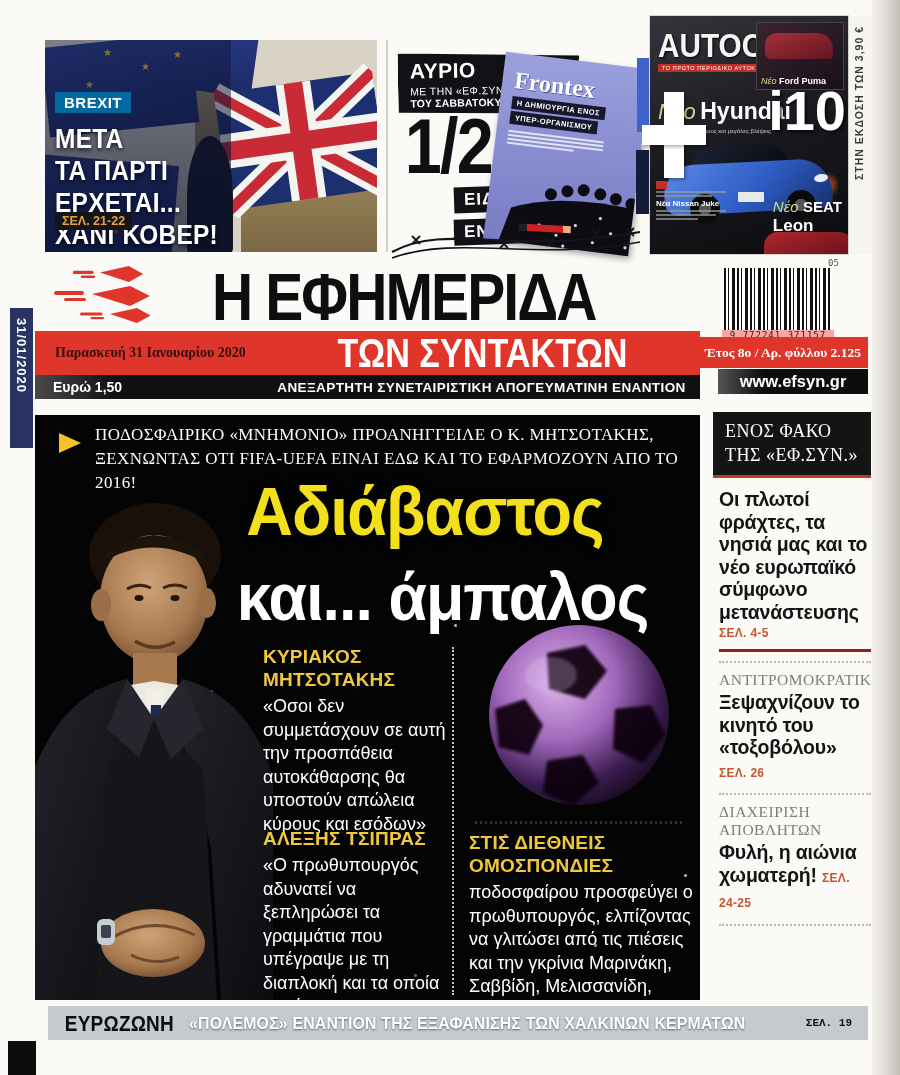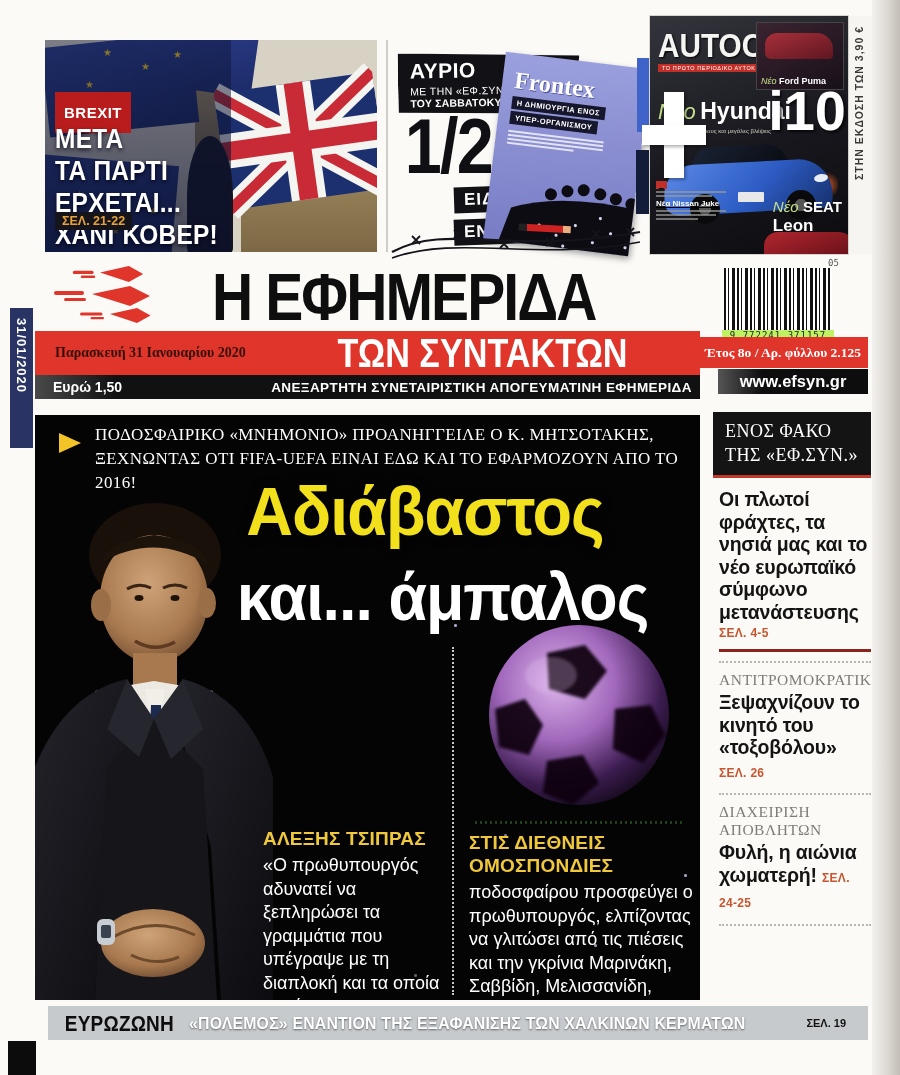--- a/index.html
+++ b/index.html
@@ -7,21 +7,21 @@
   .page{position:relative;width:900px;height:1075px;background:#fbfaf7;overflow:hidden;}
   .abs{position:absolute;}
   .edge-shadow{left:872px;top:0;width:28px;height:1075px;background:linear-gradient(90deg,#f4f2ee,#dcd8d2 55%,#c2beb6);}
   
   .brexit{left:45px;top:40px;width:332px;height:212px;background:#d8d2c4;overflow:hidden;}
   .bx-tower{background:linear-gradient(180deg,#b09a6e,#7c6844);clip-path:polygon(50% 0,78% 12%,100% 16%,100% 100%,0 100%,0 16%,22% 12%);}
   .bx-flag{background:linear-gradient(160deg,#2c3f8e,#1b2a66);}
   .bx-star{color:#f5c81e;font-size:10px;line-height:10px;}
   .bx-person{background:#14161f;border-radius:50% 50% 8px 8px;}
   .bx-overlay{left:0;top:0;width:56%;height:100%;background:linear-gradient(180deg,rgba(14,22,56,.45),rgba(10,16,44,.72));}
-  .bx-badge{background:#b91c1c;color:#fff;font-weight:bold;font-size:15px;padding:12px 9px;letter-spacing:.5px;}
+  .bx-badge{background:#0369a1;color:#fff;font-weight:bold;font-size:15px;padding:2px 9px;letter-spacing:.5px;}
   .bx-line{color:#fff;font-weight:900;font-size:26px;line-height:32px;letter-spacing:.3px;text-shadow:0 2px 4px rgba(0,0,20,.8);transform:scale(.94,1.08);transform-origin:left center;}
   .bx-page{background:#14141a;color:#e8a23c;font-weight:bold;font-size:12.5px;padding:2px 7px;display:inline-block;}
   .vdiv{width:2px;background:#cfcdc8;}
   
   .insert{left:398px;top:34px;width:246px;height:226px;background:transparent;}
   .in-banner{left:0;top:18px;width:160px;padding:6px 10px 7px 12px;background:#121216;color:#fff;clip-path:polygon(0 0,100% 8%,94% 100%,0 94%);transform:rotate(-1deg);}
   .in-b1{font-weight:900;font-size:21px;letter-spacing:.5px;}
   .in-b2{font-size:10.5px;letter-spacing:.4px;margin-top:2px;}
   .in-b3{font-size:10.5px;font-weight:bold;letter-spacing:.2px;}
   .in-frac{left:2px;top:70px;font-weight:900;font-size:74px;color:#101014;letter-spacing:-2px;transform:scale(.9,1.05);}
@@ -67,21 +67,21 @@
   .mag-blue{left:637px;top:58px;width:16px;height:74px;background:#3f63c8;}
   .mag-navy{left:636px;top:150px;width:16px;height:64px;background:#131c38;}
   .plus{left:642px;top:92px;width:64px;height:86px;}
   .plus::before{content:"";position:absolute;left:22px;top:0;width:20px;height:86px;background:#fff;box-shadow:2px 2px 3px rgba(0,0,0,.3);}
   .plus::after{content:"";position:absolute;left:0;top:33px;width:64px;height:20px;background:#fff;box-shadow:2px 2px 3px rgba(0,0,0,.3);}
   
   .mh-title{left:212px;top:258px;font-weight:900;font-size:60px;color:#0e0e0e;letter-spacing:-2px;transform:scale(.95,1.12);transform-origin:left top;white-space:nowrap;}
   .mh-logo{left:52px;top:262px;}
   .barcode{left:724px;top:268px;width:108px;height:64px;background:
      repeating-linear-gradient(90deg,#111 0 2px,#fff 2px 4px,#111 4px 5px,#fff 5px 8px,#111 8px 11px,#fff 11px 13px);}
-  .bc-num{left:722px;top:330px;width:112px;text-align:center;font-family:"DejaVu Sans Mono",monospace;font-size:9px;color:#222;letter-spacing:1px;background:#bef264;}
+  .bc-num{left:722px;top:330px;width:112px;text-align:center;font-family:"DejaVu Sans Mono",monospace;font-size:9px;color:#222;letter-spacing:1px;background:#fca5a5;}
   .bc-05{left:828px;top:258px;font-family:"DejaVu Sans Mono",monospace;font-size:9px;color:#555;}
   .redbar{left:35px;top:331px;width:665px;height:44px;background:#e0352a;display:flex;align-items:center;}
   .redbar .date{width:210px;padding-left:20px;font-family:"Liberation Serif",serif;font-weight:bold;font-size:14px;color:#35100a;}
   .redbar .subt{flex:1;text-align:center;color:#fff;font-weight:900;font-size:36px;letter-spacing:0;transform:scale(.95,1.15);white-space:nowrap;}
   .blackbar{left:35px;top:375px;width:665px;height:24px;background:linear-gradient(90deg,#4a4a4a,#111 12%);display:flex;align-items:center;}
   .blackbar .price{width:210px;padding-left:18px;color:#fff;font-weight:bold;font-size:14px;}
   .blackbar .tag{flex:1;text-align:center;color:#fff;font-weight:bold;font-size:13.5px;letter-spacing:.4px;white-space:nowrap;}
   .issuebox{left:698px;top:337px;width:170px;height:31px;background:#e0352a;color:#fff;display:flex;align-items:center;justify-content:center;font-family:"Liberation Serif",serif;font-weight:bold;font-size:13.5px;}
   .webbox{left:718px;top:369px;width:150px;height:25px;background:linear-gradient(90deg,#555,#0d0d0d 30%);color:#fff;display:flex;align-items:center;justify-content:center;font-weight:900;font-size:16.5px;}
   .datestrip{left:10px;top:308px;width:23px;height:140px;background:#2a3464;color:#fff;}
@@ -108,21 +108,21 @@
   .sb-item{padding:8px 2px 0 6px;}
   .sb-kick{font-family:"Liberation Serif",serif;color:#7d7d78;font-size:15.5px;line-height:18px;letter-spacing:.5px;}
   .sb-title{color:#141414;font-weight:bold;font-size:19.5px;line-height:22.5px;letter-spacing:-.2px;margin-top:2px;}
   .sb-title .pref{font-size:12px;}
   .sb-div-solid{height:3px;background:#8a241c;margin:9px 0 0 6px;}
   .sb-div-dot{border-top:2px dotted #b8b6b0;margin:9px 0 0 6px;}
   
   .botbar{left:48px;top:1006px;width:820px;height:34px;background:#c7cacc;display:flex;align-items:center;}
   .botbar .lab{color:#0d0d0d;font-weight:900;font-size:20px;margin-left:14px;letter-spacing:.2px;transform:scale(.95,1.08);}
   .botbar .hl{color:#fff;font-weight:900;font-size:16.5px;margin-left:12px;letter-spacing:.2px;white-space:nowrap;text-shadow:0 1px 2px rgba(80,85,92,.9);transform:scale(.96,1.05);transform-origin:left center;}
-  .botbar .pg{color:#111;font-weight:bold;font-size:11px;margin-left:auto;margin-right:22px;white-space:nowrap;}
+  .botbar .pg{color:#111;font-weight:bold;font-size:11px;margin-left:auto;margin-right:16px;white-space:nowrap;font-family:Liberation Mono, monospace;}
   .corner{left:8px;top:1041px;width:28px;height:34px;background:#0c0c0c;}
 </style>
 </head>
 <body>
 
 <div class="page">
 
   <div class="abs brexit">
     <div class="abs bx-tower" style="left:150px;top:14px;width:52px;height:130px;"></div>
     <div class="abs bx-tower" style="left:196px;top:70px;width:136px;height:142px;"></div>
@@ -229,21 +229,21 @@
     <div class="abs ac-cap">Με μεγάλους χώρους και μεγάλες βλέψεις</div>
     <div class="abs ac-car">
       <div class="ac-tail"></div>
       <div class="ac-glass"></div>
       <div class="ac-body"></div>
       <div class="ac-wheel" style="left:26px;top:54px;"></div>
       <div class="ac-wheel" style="left:122px;top:50px;"></div>
       <div class="ac-light"></div>
       <div class="ac-plate"></div>
     </div>
-    <div class="abs ac-minirow" style="width:70px;text-decoration:underline;">
+    <div class="abs ac-minirow" style="width:70px;">
       <div class="ac-minilbl">&nbsp;&nbsp;&nbsp;</div>
       <div class="ac-greyline"></div>
         <div class="ac-greyline" style="width:80%;"></div>
       <div class="ac-juke">Νέα Nissan Juke</div>
       <div class="ac-greyline"></div>
         <div class="ac-greyline" style="width:85%;"></div>
         <div class="ac-greyline" style="width:60%;"></div>
     </div>
     <div class="abs ac-seatcar"></div>
     <div class="abs ac-seat">
@@ -280,21 +280,21 @@
   <div class="abs bc-05">05</div>
   <div class="abs barcode"></div>
   <div class="abs bc-num">9 772241 371157</div>
 
   <div class="abs redbar">
     <div class="date">Παρασκευή 31 Ιανουαρίου 2020</div>
     <div class="subt">ΤΩΝ ΣΥΝΤΑΚΤΩΝ</div>
   </div>
   <div class="abs blackbar">
     <div class="price">Ευρώ 1,50</div>
-    <div class="tag">ΑΝΕΞΑΡΤΗΤΗ ΣΥΝΕΤΑΙΡΙΣΤΙΚΗ ΑΠΟΓΕΥΜΑΤΙΝΗ ΕΦΗΜΕΡΙΔΑ</div>
+    <div class="tag">ΑΝΕΞΑΡΤΗΤΗ ΣΥΝΕΤΑΙΡΙΣΤΙΚΗ ΑΠΟΓΕΥΜΑΤΙΝΗ ΕΝΑΝΤΙΟΝ</div>
   </div>
   <div class="abs issuebox">Έτος 8ο / Αρ. φύλλου 2.125</div>
   <div class="abs webbox">www.efsyn.gr</div>
   <div class="abs datestrip">
       <span>31/01/2020</span>
     </div>
 
   <div class="abs lead">
     <div class="abs stars"></div>
     <svg class="abs" style="left:0;top:52px;" width="238" height="533" viewBox="0 0 238 533">
@@ -333,20 +333,24 @@
       <path d="M96,488 q24,12 48,2" stroke="#6e4a2c" stroke-width="3" fill="none"></path>
       <rect x="62" y="452" width="18" height="26" rx="6" fill="#c8cdd4"></rect>
       <rect x="66" y="458" width="10" height="13" rx="2" fill="#3a4250"></rect>
     </svg>
 
     <div class="abs lk-tri"></div>
     <div class="abs lk-text">ΠΟΔΟΣΦΑΙΡΙΚΟ «ΜΝΗΜΟΝΙΟ» ΠΡΟΑΝΗΓΓΕΙΛΕ Ο Κ. ΜΗΤΣΟΤΑΚΗΣ, ΞΕΧΝΩΝΤΑΣ ΟΤΙ FIFA-UEFA ΕΙΝΑΙ ΕΔΩ ΚΑΙ ΤΟ ΕΦΑΡΜΟΖΟΥΝ ΑΠΟ ΤΟ 2016!</div>
     <div class="abs hl1">Αδιάβαστος</div>
     <div class="abs hl2">και... άμπαλος</div>
 
+    <div class="abs col1">
+      <div class="col-k">ΚΥΡΙΑΚΟΣ ΜΗΤΣΟΤΑΚΗΣ</div>
+      <div class="col-t">«Οσοι δεν συμμετάσχουν σε αυτή την προσπάθεια αυτοκάθαρσης θα υποστούν απώλεια κύρους και εσόδων»</div>
+    </div>
     <div class="abs col1b">
       <div class="col-k">ΑΛΕΞΗΣ ΤΣΙΠΡΑΣ</div>
       <div class="col-t">«Ο πρωθυπουργός αδυνατεί να ξεπληρώσει τα γραμμάτια που υπέγραψε με τη διαπλοκή και τα οποία τον έφεραν στην εξουσία»</div>
     </div>
     <div class="abs dotdiv"></div>
 
     <svg class="abs ball" width="215" height="205" viewBox="0 0 215 205">
       <defs>
         <radialGradient id="ballg" cx="38%" cy="32%" r="80%">
           <stop offset="0" stop-color="#dcb4ea"></stop>

